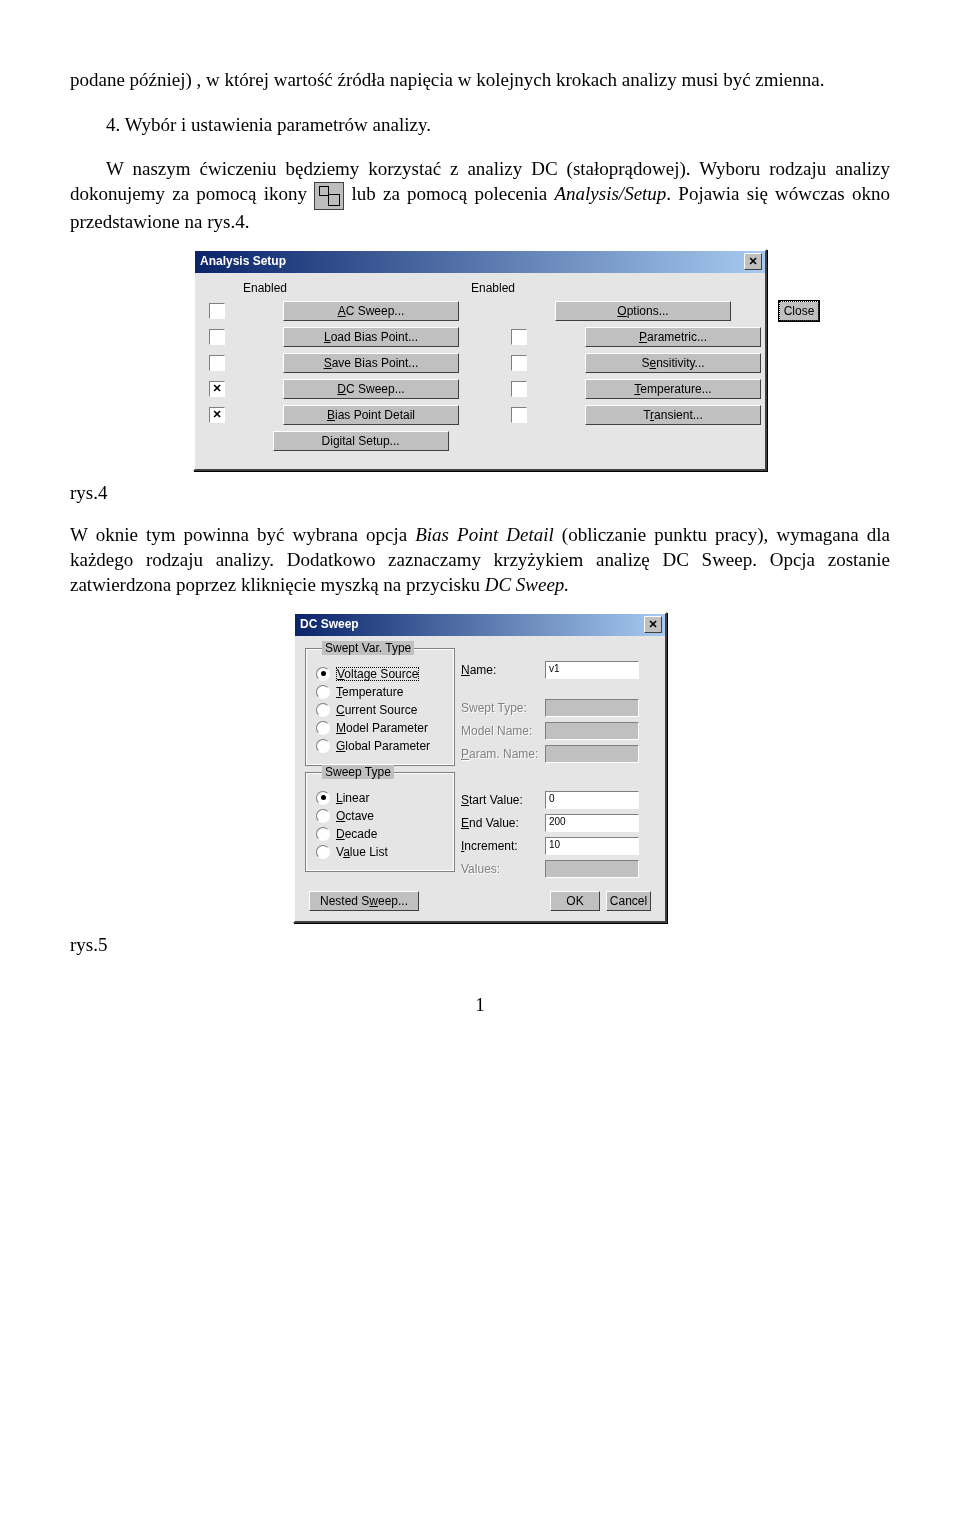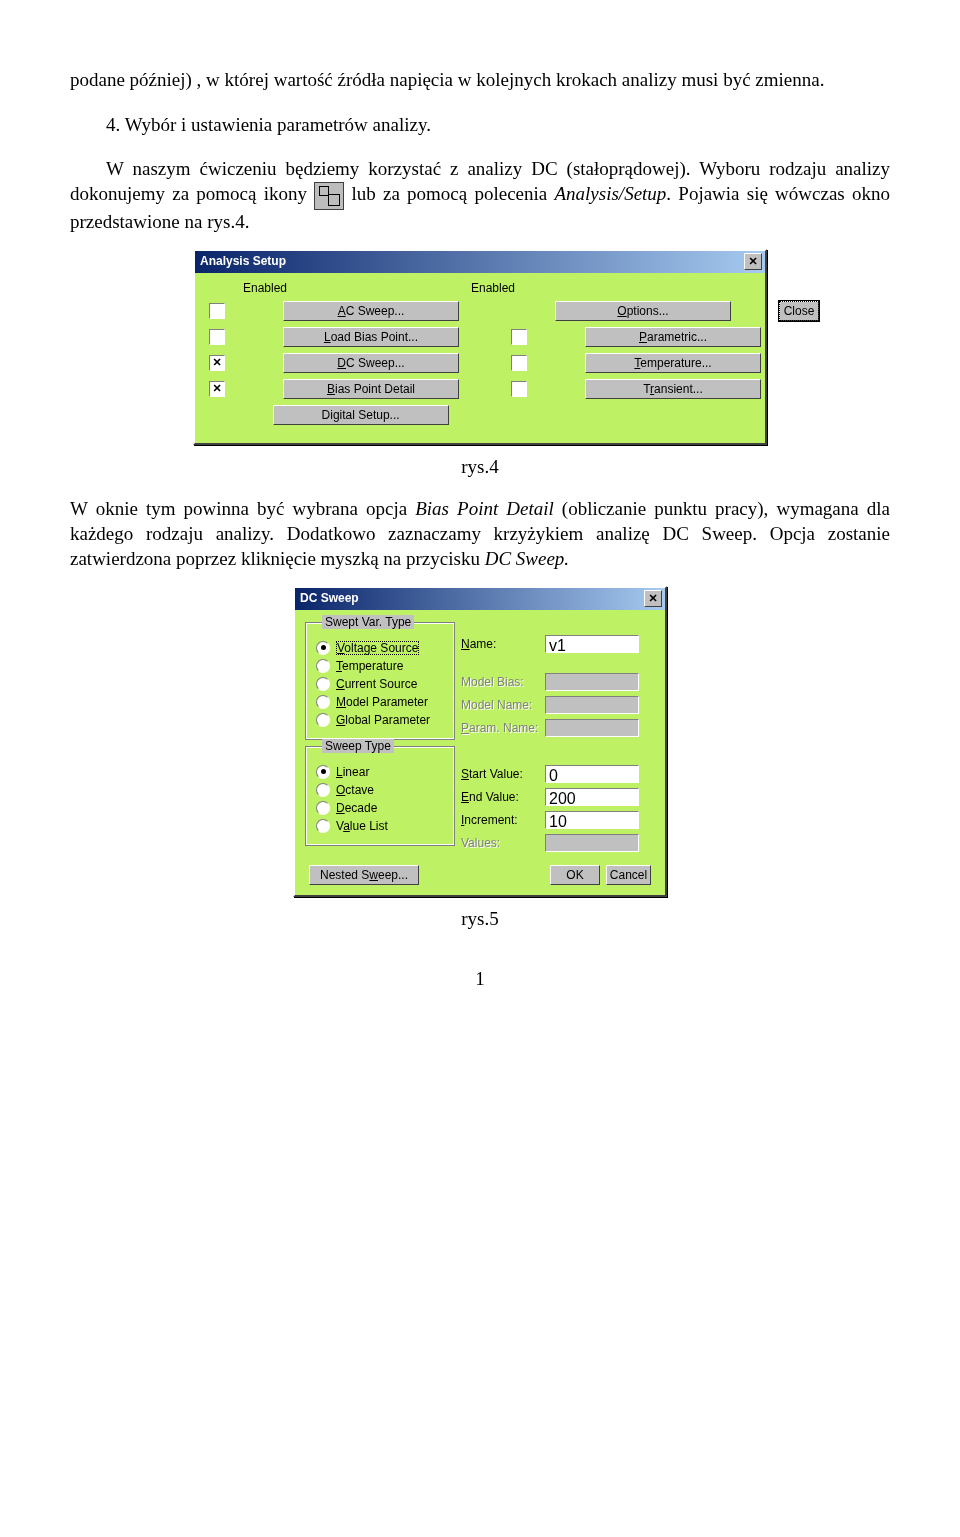--- a/index.html
+++ b/index.html
@@ -18,27 +18,27 @@
 .inline-icon{
   display:inline-block;width:28px;height:26px;vertical-align:middle;
   background:#bdbdbd;border:1px solid #404040;position:relative;
 }
 .inline-icon::before{
   content:"";position:absolute;left:4px;top:3px;width:8px;height:8px;border:1px solid #000;
 }
 .inline-icon::after{
   content:"";position:absolute;left:13px;top:11px;width:10px;height:10px;border:1px solid #000;
 }
-.caption{text-align:center;margin:10px 0 18px 0;}
+.caption{text-align:left;margin:10px 0 18px 0;}
 
 
 .dialog{
   font-family:Tahoma,Arial,sans-serif;
   font-size:12px;
-  background:#bef264;
+  background:#e5e5e5;
   border:2px solid;
   border-color:#fff #404040 #404040 #fff;
   margin:14px auto 0 auto;
   box-shadow:1px 1px 0 #000;
 }
 .titlebar{
   display:flex;align-items:center;justify-content:space-between;
   background:linear-gradient(90deg,#0a246a 0%,#a6caf0 100%);
   color:#fff;font-weight:bold;padding:2px 3px 3px 5px;
 }
@@ -59,21 +59,21 @@
 .chk{
   width:14px;height:14px;background:#fff;
   border:1px solid;border-color:#808080 #fff #fff #808080;
   display:inline-flex;align-items:center;justify-content:center;
   font-size:11px;font-weight:bold;
 }
 .u{text-decoration:underline;}
 .field{
   background:#fff;height:18px;
   border:1px solid;border-color:#808080 #fff #fff #808080;
-  padding:1px 3px;font-size:16px;box-sizing:border-box;
+  padding:1px 3px;font-size:10px;box-sizing:border-box;
 }
 .lbl-disabled{color:#808080;text-shadow:1px 1px 0 #fff;}
 .groupbox{
   border:1px solid #808080;box-shadow:inset -1px -1px 0 #fff,inset 1px 1px 0 #fff;
   position:relative;padding:14px 10px 8px 10px;margin:6px;
 }
 .groupbox .legend{
   position:absolute;top:-8px;left:16px;background:#c0c0c0;padding:0 3px;font-size:12px;
 }
 .radio{
@@ -172,20 +172,39 @@
           <span class="chk"></span>
         </div>
       <div class="col4">
           <div class="btn">
             <span><span class="u">P</span>arametric...</span>
           </div>
         </div>
       <div class="asu-close"></div>
     </div>
 
+    <div class="asu-row">
+      <div class="col1">
+          <span class="chk"></span>
+        </div>
+      <div class="col2">
+          <div class="btn">
+            <span><span class="u">S</span>ave Bias Point...</span>
+          </div>
+        </div>
+      <div class="col3">
+          <span class="chk"></span>
+        </div>
+      <div class="col4">
+          <div class="btn">
+            <span>S<span class="u">e</span>nsitivity...</span>
+          </div>
+        </div>
+      <div class="asu-close"></div>
+    </div>
 
     <div class="asu-row">
       <div class="col1">
           <span class="chk">✕</span>
         </div>
       <div class="col2">
           <div class="btn">
             <span><span class="u">D</span>C Sweep...</span>
           </div>
         </div>
@@ -292,21 +311,21 @@
       </div>
     </div>
 
     <div class="dcs-right">
       <div class="fr">
           <span class="lab"><span class="u">N</span>ame:</span>
           <span class="field">v1</span>
         </div>
       <div style="height:10px;"></div>
       <div class="fr">
-          <span class="lab lbl-disabled">Model Bias:</span>
+          <span class="lab lbl-disabled">Swept Type:</span>
           <span class="field" style="background:#c0c0c0;"></span>
         </div>
       <div class="fr">
           <span class="lab lbl-disabled">Model Name:</span>
           <span class="field" style="background:#c0c0c0;"></span>
         </div>
       <div class="fr">
           <span class="lab lbl-disabled"><span class="u">P</span>aram. Name:</span>
           <span class="field" style="background:#c0c0c0;"></span>
         </div>

